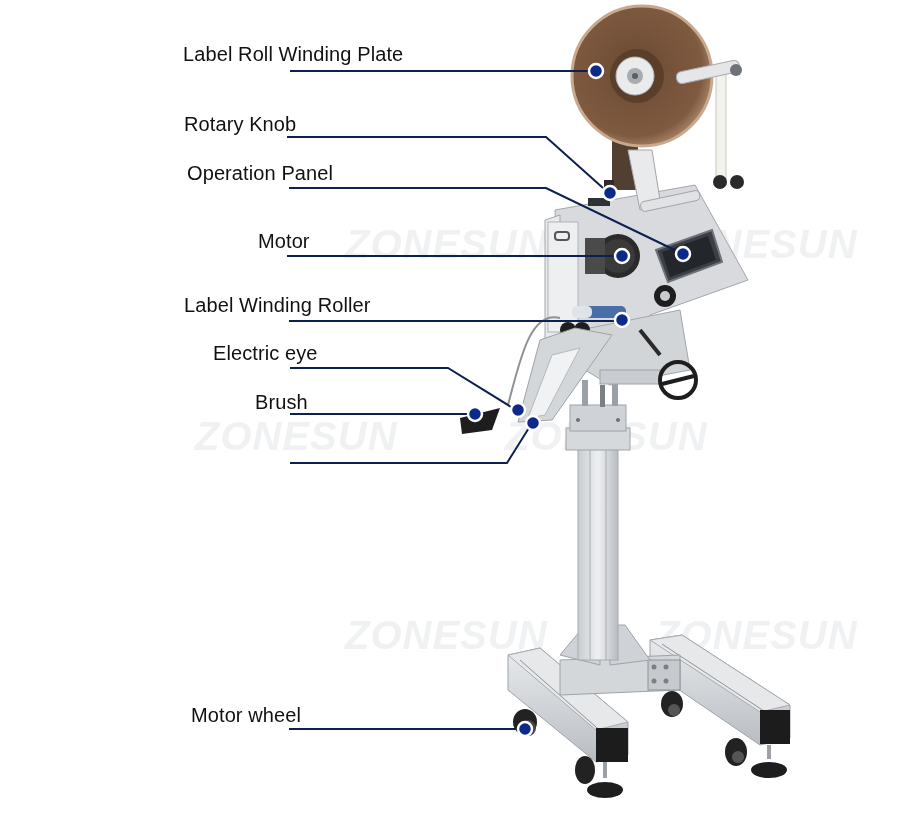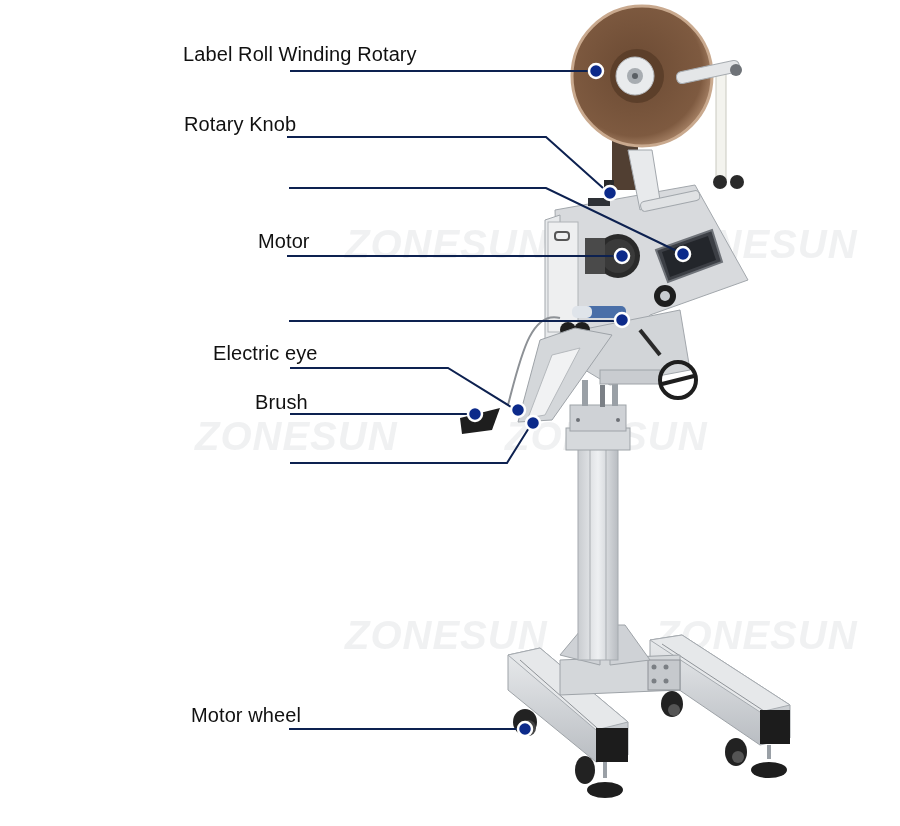--- a/index.html
+++ b/index.html
@@ -181,19 +181,21 @@
       <circle cx="683" cy="254" r="7"></circle>
       <circle cx="622" cy="256" r="7"></circle>
       <circle cx="622" cy="320" r="7"></circle>
       <circle cx="518" cy="410" r="7"></circle>
       <circle cx="475" cy="414" r="7"></circle>
       <circle cx="533" cy="423" r="7"></circle>
       <circle cx="525" cy="729" r="7"></circle>
     </g>
   </svg>
 
-  <div class="label" style="left:183px;top:43px;">Label Roll Winding Rotary</div>
+  <div class="label" style="left:183px;top:43px;">Label Roll Winding Plate</div>
   <div class="label" style="left:184px;top:113px;text-align:center;">Rotary Knob</div>
+  <div class="label" style="left:187px;top:162px;">Operation Panel</div>
   <div class="label" style="left:258px;top:230px;text-align:center;">Motor</div>
+  <div class="label" style="left:184px;top:294px;">Label Winding Roller</div>
   <div class="label" style="left:213px;top:342px;">Electric eye</div>
   <div class="label" style="left:255px;top:391px;">Brush</div>
   <div class="label" style="left:191px;top:704px;">Motor wheel</div>
 </div>
 
 </body></html>

